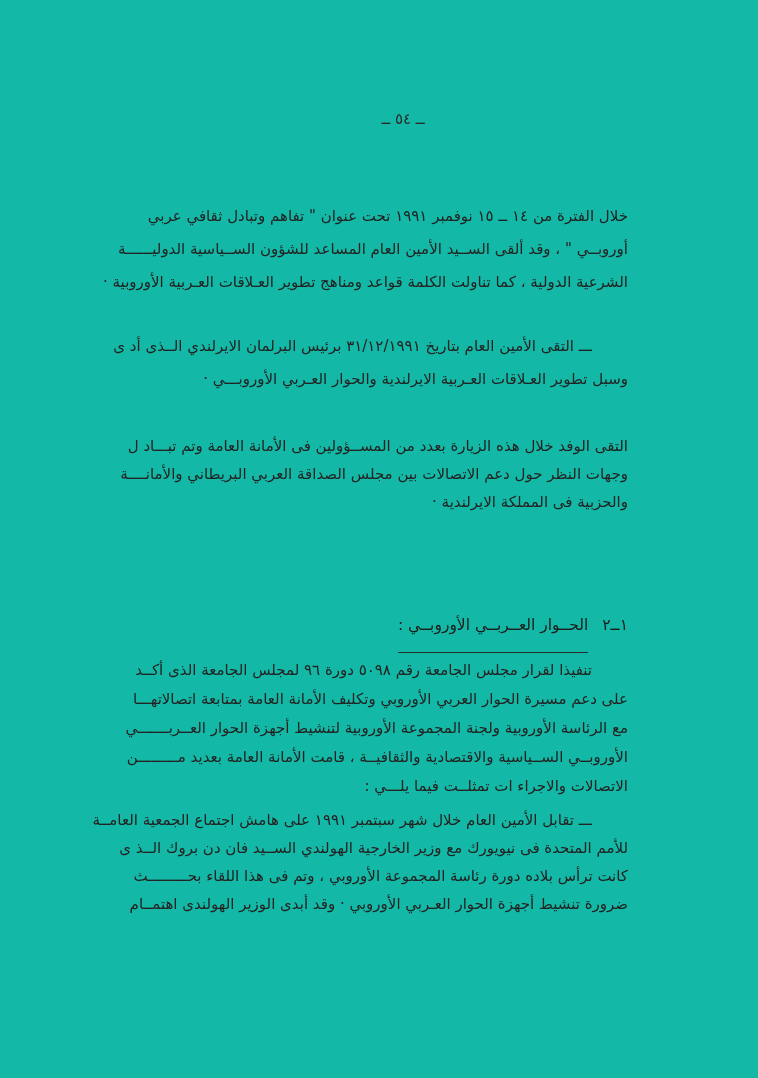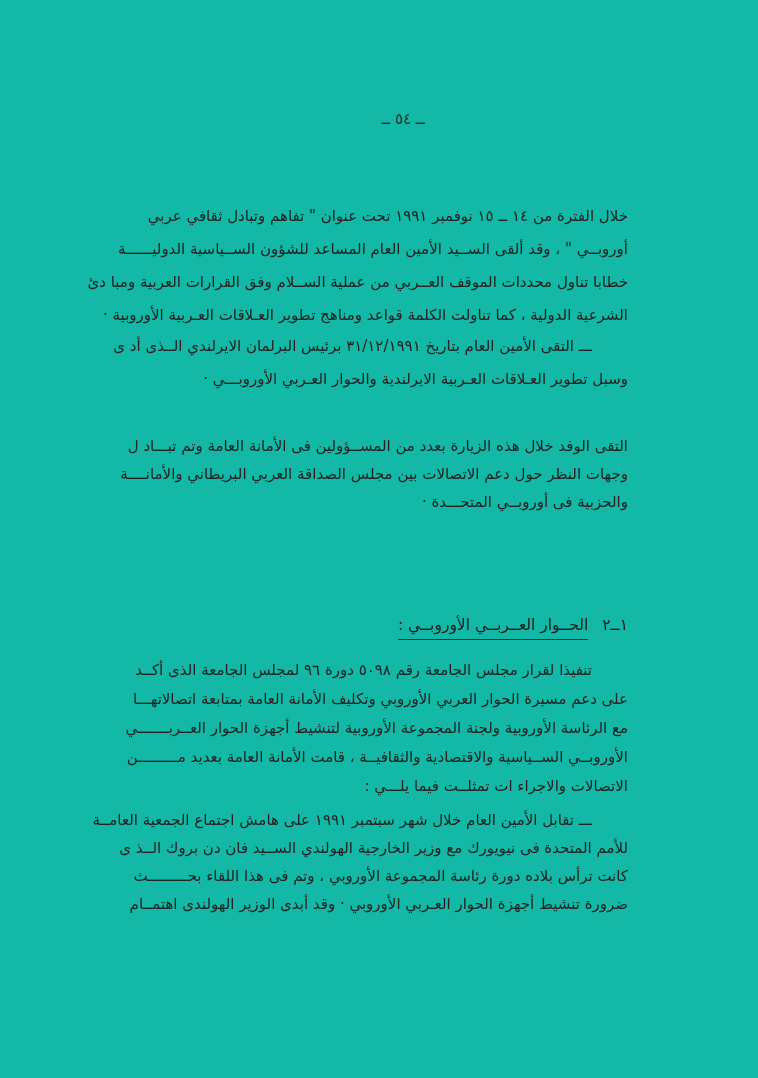--- a/index.html
+++ b/index.html
@@ -47,46 +47,45 @@
     font-size:15.5px;
     color:#1c1c1c;
   }
   .section-heading .h-number{
     display:inline-block;
     margin-left:14px;
   }
   .section-heading .h-text{
     display:inline-block;
     border-bottom:1.5px solid #2b2b2b;
-    padding-bottom:5px;
+    padding-bottom:18px;
   }
 </style>
 </head>
 <body>
 
 <div class="page">
 
   <div class="page-number">ــ ٥٤ ــ</div>
 
   <div class="content-block lh33" style="top:200px;">
     <div class="t-line">خلال الفترة من ١٤ ــ ١٥ نوفمبر ١٩٩١ تحت عنوان " تفاهم وتبادل ثقافي عربي</div>
     <div class="t-line">أوروبــي " ،   وقد ألقى الســيد الأمين العام المساعد للشؤون الســياسية الدوليــــــة</div>
-    <div class="t-line">خطابا تناول محددات الموقف العــربي من عملية الســلام وفق القرارات العربية ومبا دئ</div>
     <div class="t-line">الشرعية الدولية ،   كما تناولت الكلمة قواعد ومناهج تطوير العـلاقات العـربية الأوروبية ·</div>
   </div>
 
   <div class="content-block lh33" style="top:330px;">
     <div class="t-line indent">ـــ   التقى الأمين العام بتاريخ ٣١/١٢/١٩٩١ برئيس البرلمان الايرلندي الــذى  أد ى</div>
     <div class="t-line">وسبل  تطوير العـلاقات العـربية الايرلندية والحوار العـربي الأوروبـــي ·</div>
   </div>
 
   <div class="content-block lh28" style="top:432px;">
     <div class="t-line">التقى الوفد خلال هذه الزيارة بعدد من  المســؤولين فى الأمانة العامة وتم تبـــاد ل</div>
     <div class="t-line">وجهات النظر حول  دعم الاتصالات بين  مجلس الصداقة العربي البريطاني والأمانــــة</div>
-    <div class="t-line">والحزبية فى أوروبــي المتحـــدة ·</div>
+    <div class="t-line">والحزبية فى المملكة الايرلندية ·</div>
   </div>
 
   <div class="section-heading" style="top:616px;">
     <span class="h-number">١ــ٢</span><span class="h-text">الحــوار العــربــي الأوروبــي :</span>
   </div>
 
   <div class="content-block lh29" style="top:656px;">
     <div class="t-line indent">تنفيذا لقرار مجلس الجامعة رقم ٥٠٩٨ دورة ٩٦ لمجلس الجامعة الذى أكــد</div>
     <div class="t-line">على دعم مسيرة الحوار العربي الأوروبي وتكليف الأمانة العامة بمتابعة اتصالاتهـــا</div>
     <div class="t-line">مع الرئاسة الأوروبية ولجنة المجموعة الأوروبية لتنشيط أجهزة الحوار العــربـــــــي</div>

